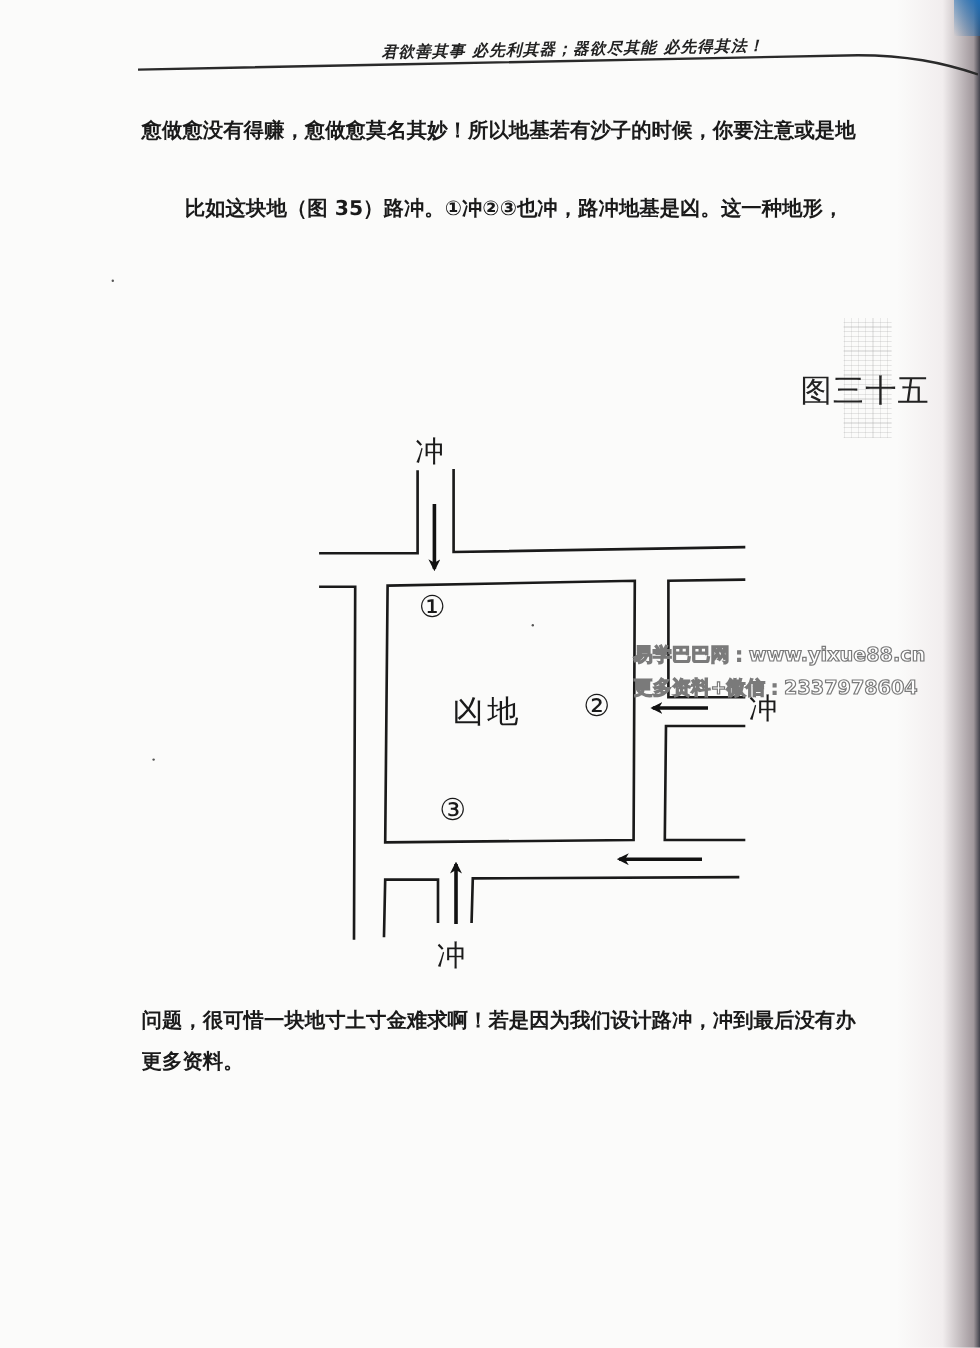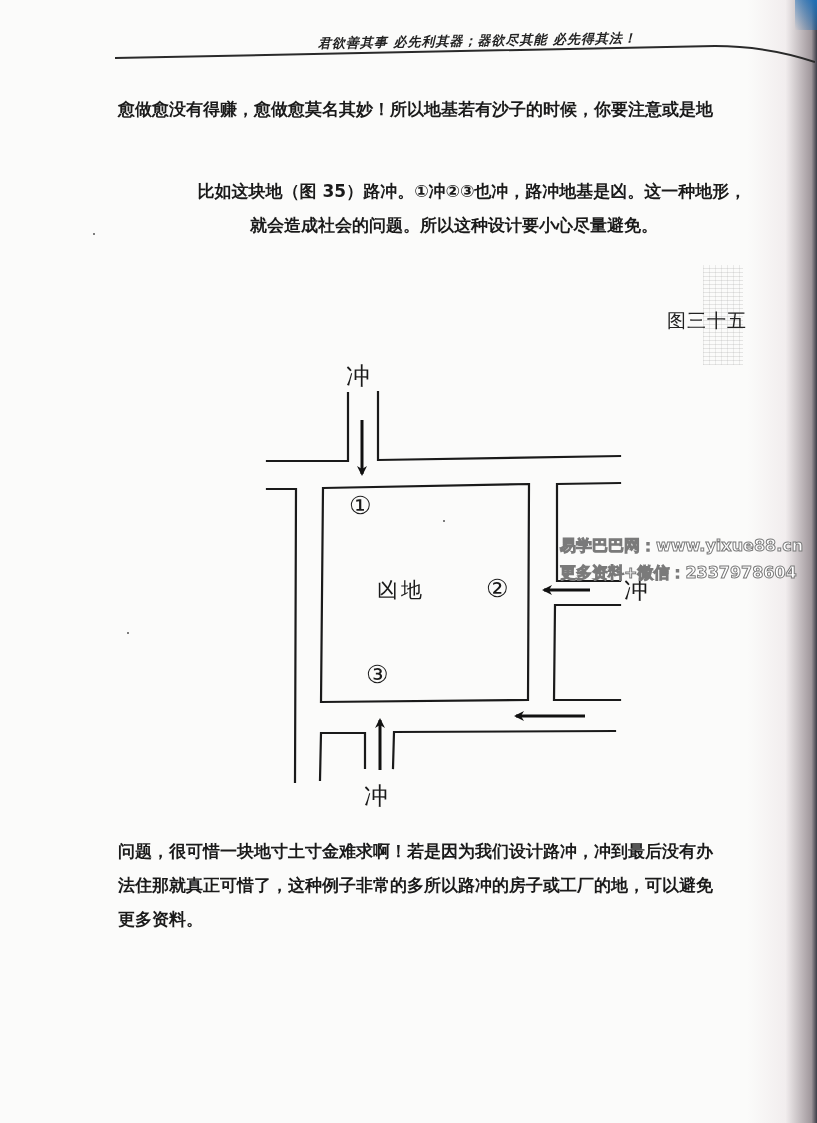--- a/index.html
+++ b/index.html
@@ -61,28 +61,28 @@
       line-height: 34px;
       color: #1a1a1a;
       margin: 0;
     }
     .para .line {
       display: block;
       white-space: nowrap;
     }
     .para .indent { padding-left: 36px; }
     #p1 { top: 76px; margin-top: 16px; }
-    #p2 { top: 174px; text-align: center; }
+    #p2 { top: 157px; }
     #p3 { top: 834px; }
     .fig-caption {
       position: absolute;
       left: 667px;
       top: 308px;
       font-family: "DejaVu Sans", sans-serif;
-      font-size: 19px;
+      font-size: 26px;
       color: #222;
       letter-spacing: 1px;
     }
     .stamp {
       position: absolute;
       left: 703px;
       top: 265px;
       width: 40px;
       height: 100px;
       background: repeating-linear-gradient(0deg, rgba(160,160,160,0.25) 0px, rgba(160,160,160,0.25) 1px, transparent 1px, transparent 4px),
@@ -98,27 +98,27 @@
       pointer-events: none;
     }
     .diag-label {
       position: absolute;
       font-family: "DejaVu Sans", sans-serif;
       color: #1a1a1a;
     }
     #label-chong-top { left: 346px; top: 360px; font-size: 24px; }
     #label-chong-right { left: 624px; top: 574px; font-size: 24px; }
     #label-chong-bottom { left: 364px; top: 780px; font-size: 24px; }
-    #label-xiongdi { left: 377px; top: 576px; font-size: 21px; letter-spacing: 3px; text-align: center; }
+    #label-xiongdi { left: 377px; top: 576px; font-size: 26px; letter-spacing: 3px; text-align: center; }
     #label-c1 { left: 349px; top: 491px; font-size: 25px; }
     #label-c2 { left: 486px; top: 574px; font-size: 25px; }
     #label-c3 { left: 366px; top: 660px; font-size: 25px; }
     .watermark {
       position: absolute;
-      left: 560px;
+      left: 528px;
       font-family: "DejaVu Sans", sans-serif;
       font-size: 16px;
       font-weight: bold;
       color: #ffffff;
       -webkit-text-stroke: 1px #7a7a7a;
       letter-spacing: 0px;
       white-space: nowrap;
     }
     #wm1 { top: 536px; }
     #wm2 { top: 563px; }
@@ -140,21 +140,20 @@
 <svg class="header-rule" viewBox="0 0 700 30">
   <path d="M0,14 C200,10 500,4 600,2 C640,2 670,8 700,18" stroke="#2a2a2a" stroke-width="2" fill="none"></path>
 </svg>
 
 <div class="para" id="p1">
   <span class="line">愈做愈没有得赚，愈做愈莫名其妙！所以地基若有沙子的时候，你要注意或是地</span>
 </div>
 
 <div class="para" id="p2">
   <span class="line indent">比如这块地（图 35）路冲。①冲②③也冲，路冲地基是凶。这一种地形，</span>
-  <span class="line">就会造成社会的问题。所以这种设计要小心尽量避免。</span>
 </div>
 
 <div class="stamp"></div>
 <div class="fig-caption">图三十五</div>
 
 <svg class="diagram" viewBox="0 0 817 1123">
   <defs>
     <marker id="ah" markerWidth="10" markerHeight="10" refX="8" refY="5" orient="auto" markerUnits="userSpaceOnUse">
       <path d="M0,0 L10,5 L0,10 L3,5 Z" fill="#111"></path>
     </marker>
@@ -189,19 +188,18 @@
 <div class="diag-label" id="label-xiongdi">凶地</div>
 <div class="diag-label" id="label-c1">①</div>
 <div class="diag-label" id="label-c2">②</div>
 <div class="diag-label" id="label-c3">③</div>
 
 <div class="watermark" id="wm1">易学巴巴网：www.yixue88.cn</div>
 <div class="watermark" id="wm2">更多资料+微信：2337978604</div>
 
 <div class="para" id="p3">
   <span class="line">问题，很可惜一块地寸土寸金难求啊！若是因为我们设计路冲，冲到最后没有办</span>
-  <span class="line">法住那就真正可惜了，这种例子非常的多所以路冲的房子或工厂的地，可以避免</span>
   <span class="line">更多资料。</span>
 </div>
 
 <div class="speck" style="left:443px;top:520px;"></div>
 <div class="speck" style="left:93px;top:233px;"></div>
 <div class="speck" style="left:127px;top:632px;"></div>
 
 </body></html>

